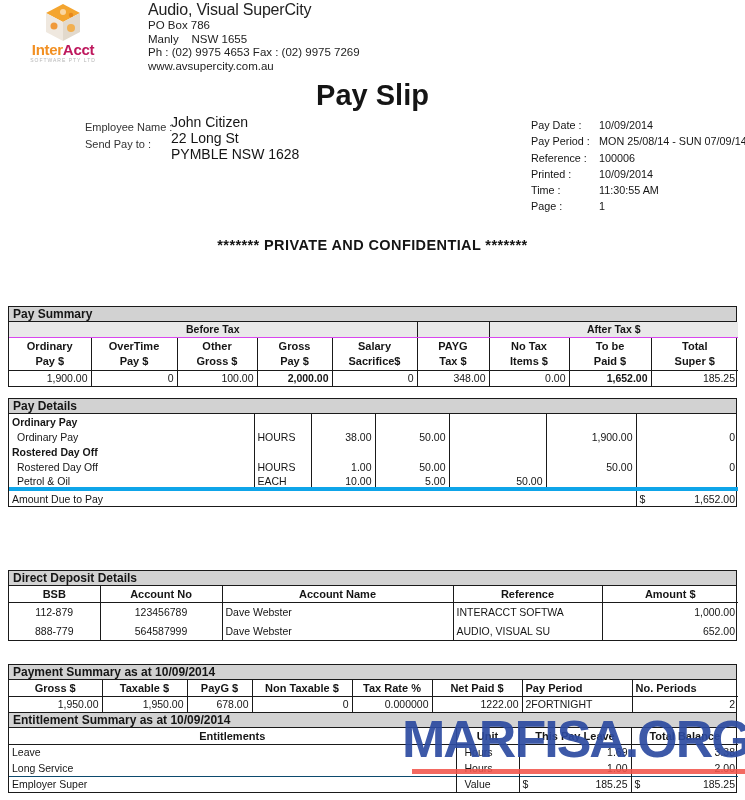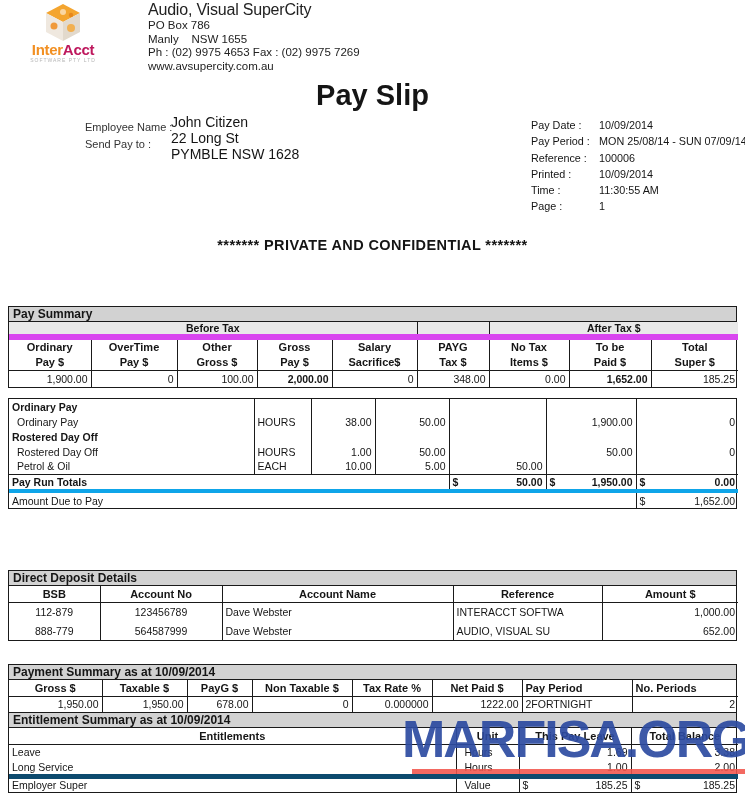--- a/index.html
+++ b/index.html
@@ -38,32 +38,32 @@
   
   .section { position:absolute; left:8px; width:729px; border:1px solid #1a1a1a; background:#fff; }
   .sec-title { background:#d2d2d2; font-weight:bold; font-size:12px;
                height:15px; line-height:15px; padding:0 4px;
                border-bottom:1px solid #1a1a1a; }
   table { border-collapse:collapse; width:100%; table-layout:fixed; font-size:10.5px; }
   td, th { padding:0 3px; white-space:nowrap; overflow:hidden; height:16px; vertical-align:middle; }
   td + td, th + th { border-left:1px solid #1a1a1a; }
   tr.head-row th { font-size:11px; font-weight:bold; text-align:center;
                    border-bottom:1px solid #1a1a1a; }
-  tr.group-row td { background:#e9e9e9; height:15px; border-bottom:6px solid #d946ef; }
+  tr.group-row td { background:#e9e9e9; height:15px; border-bottom:1px solid #d946ef; }
   .r { text-align:right; } .c { text-align:center; } .l { text-align:left; } .b { font-weight:bold; }
   .indent { padding-left:8px; }
   .two-line { height:33px; }
   .two-line span { display:block; line-height:15px; }
   .money { display:flex; justify-content:space-between; align-items:center; }
   tr.totals-row td { border-top:1px solid #1a1a1a; font-weight:bold; height:17px; }
   tr.due-row td { border-top:4px solid #0ea5e9; font-weight:normal; height:17px; }
   #pay-details tr.body-row td { height:15px; }
   #direct-deposit tr.body-row td { height:19px; }
   #entitlements tr.body-row td { height:16px; }
-  #entitlements tr.last-row td { border-top:5px solid #0c4a6e;margin-top:36px; }
+  #entitlements tr.last-row td { border-top:1px solid #0c4a6e;margin-top:36px; }
 
   
   .watermark-text { left:402px; top:713px; font-size:52px; font-weight:bold;
                     letter-spacing:-2px; line-height:1; opacity:0.92; z-index:10; }
   .watermark-underline { left:412px; top:769px; width:333px; height:5px;
                          opacity:0.88; z-index:10; }
 </style>
 </head>
 <body>
 
@@ -185,20 +185,21 @@
       <td class="r">348.00</td>
       <td class="r">0.00</td>
       <td class="r b">1,652.00</td>
       <td class="r">185.25</td>
     </tr>
   </tbody>
     </table>
 </div>
 
 <div class="section" id="pay-details" style="top:398px">
+  <div class="sec-title">Pay Details</div>
   <table>
     <colgroup>
         <col style="width:245px">
         <col style="width:57px">
         <col style="width:64px">
         <col style="width:74px">
         <col style="width:97px">
         <col style="width:90px">
         <col style="width:102px">
       </colgroup>
@@ -245,41 +246,20 @@
     <tr class="body-row">
       <td class="indent">Petrol &amp; Oil</td>
       <td>EACH</td>
       <td class="r">10.00</td>
       <td class="r">5.00</td>
       <td class="r">50.00</td>
       <td class="r"></td>
       <td class="r"></td>
     </tr>
 
-    <tr class="totals-row">
-      <td colspan="4">Pay Run Totals</td>
-      <td>
-            <div class="money">
-              <span>$</span>
-              <span>50.00</span>
-            </div>
-          </td>
-      <td>
-            <div class="money">
-              <span>$</span>
-              <span>1,950.00</span>
-            </div>
-          </td>
-      <td>
-            <div class="money">
-              <span>$</span>
-              <span>0.00</span>
-            </div>
-          </td>
-    </tr>
     <tr class="due-row">
       <td colspan="6">Amount Due to Pay</td>
       <td>
             <div class="money">
               <span>$</span>
               <span>1,652.00</span>
             </div>
           </td>
     </tr>
   </tbody>

